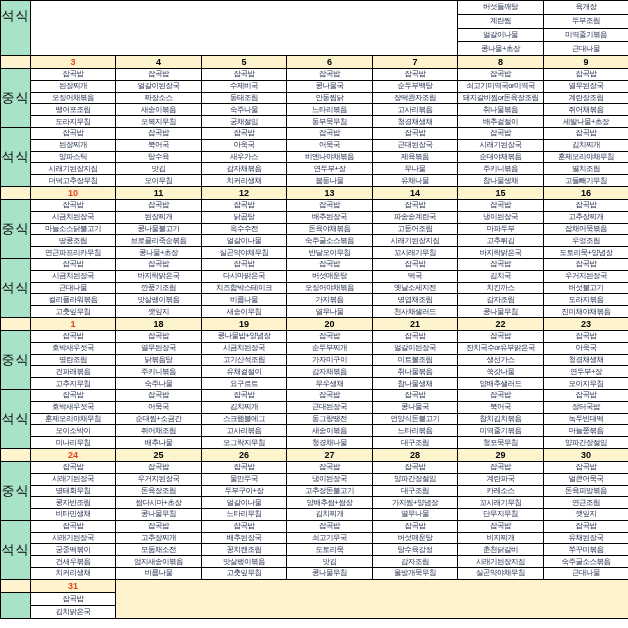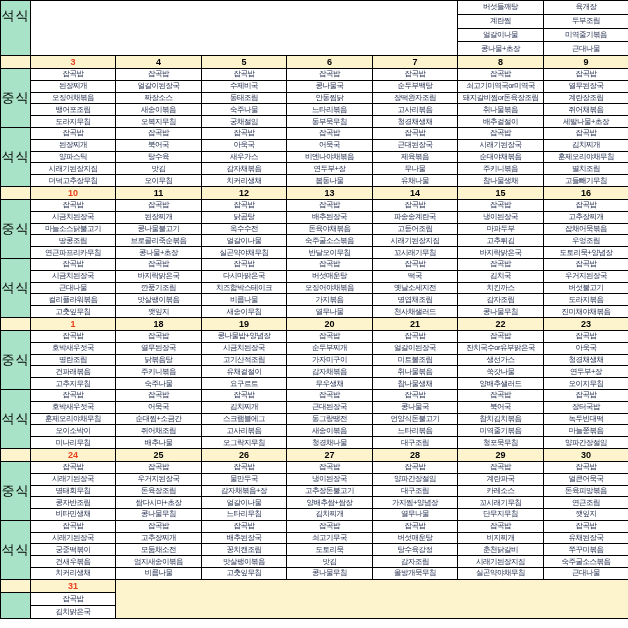--- a/index.html
+++ b/index.html
@@ -386,21 +386,21 @@
         <td class="menu">우거지된장국</td>
         <td class="menu">물만두국</td>
         <td class="menu">냉이된장국</td>
         <td class="menu">양파간장절임</td>
         <td class="menu">계란파국</td>
         <td class="menu">얼큰어묵국</td>
       </tr>
       <tr class="menu-row">
         <td class="menu">명태회무침</td>
         <td class="menu">돈육장조림</td>
-        <td class="menu">감자채볶음+장</td>
+        <td class="menu">두부구이+장</td>
         <td class="menu">고추장돈불고기</td>
         <td class="menu">대구조림</td>
         <td class="menu">카레소스</td>
         <td class="menu">돈육피망볶음</td>
       </tr>
       <tr class="menu-row">
         <td class="menu">콩자반조림</td>
         <td class="menu">쌈다시마+초장</td>
         <td class="menu">얼갈이나물</td>
         <td class="menu">양배추쌈+쌈장</td>

